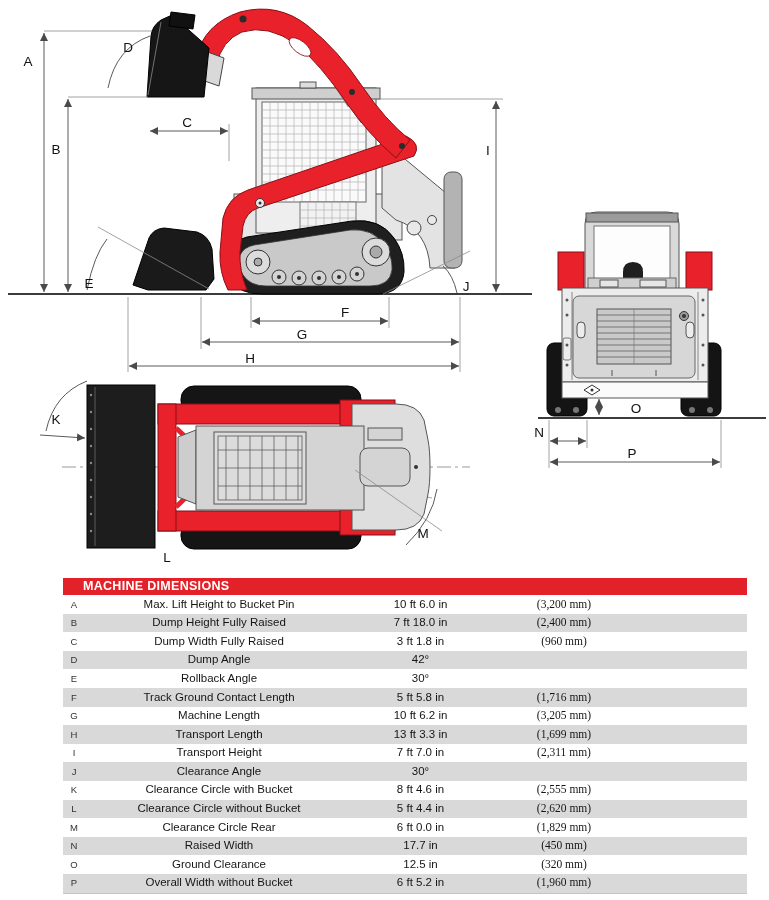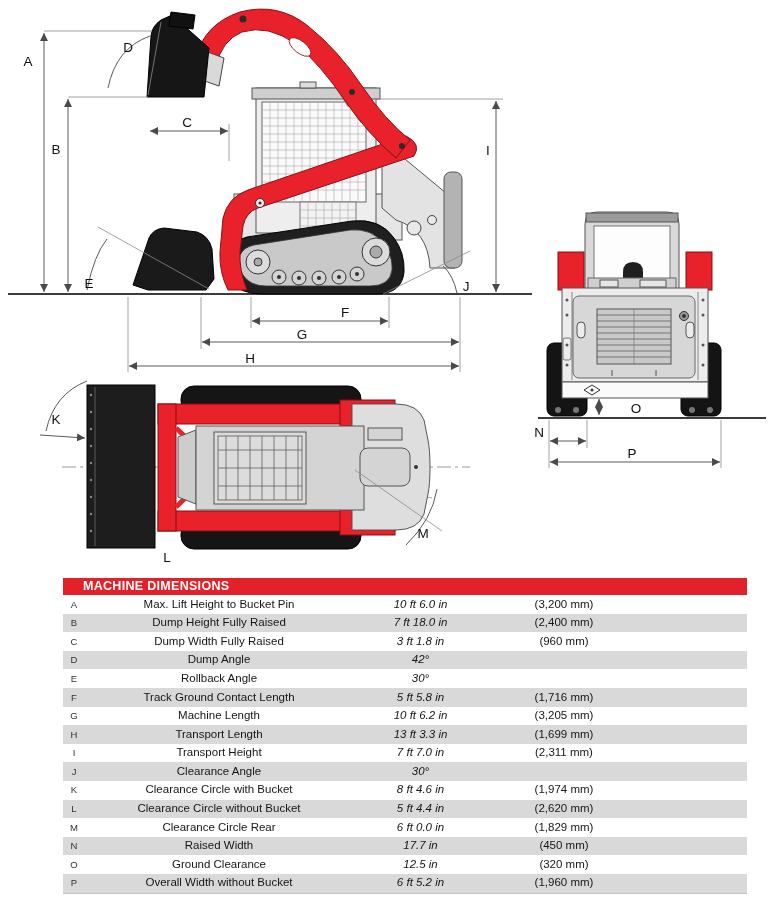--- a/index.html
+++ b/index.html
@@ -10,22 +10,22 @@
   .dim-table { position:absolute; left:29px; top:578px; width:684px;margin-left:34px; }
   .tbl-header { background:#e32129; color:#fff; font-weight:bold; font-size:12.5px;
                 height:17px; line-height:17px; padding-left:20px; letter-spacing:.3px; }
   .dim-table table { width:100%; border-collapse:collapse; table-layout:fixed;
                      border-bottom:1px solid #c4c4c4; }
   .dim-table td { height:18.6px; font-size:11.5px; color:#151515; padding:0;
                   vertical-align:middle; line-height:1; }
   .dim-table tr:nth-child(even) td { background:#d9d9d9; }
   td.c-key   { width:22px;  text-align:center; font-size:9.5px; color:#333; }
   td.c-label { width:268px; text-align:center; }
-  td.c-imp   { width:135px; text-align:center;font-style:italic; }
-  td.c-met   { width:152px; text-align:center; }
+  td.c-imp   { width:135px; text-align:center; }
+  td.c-met   { width:152px; text-align:center;font-family:Liberation Serif, serif; }
 
   
   .lbl  { font-size:13.5px; fill:#111; text-anchor:middle; }
   .dl   { stroke:#5a5a5a; stroke-width:1; fill:none; }
   .ext  { stroke:#8a8a8a; stroke-width:.8; fill:none; }
   .gnd  { stroke:#3c3c3c; stroke-width:2; }
   .mesh { stroke:#a8a8a8; stroke-width:.6; }
   .grid2{ stroke:#5f5f5f; stroke-width:.8; }
 </style>
 </head>
@@ -363,21 +363,21 @@
             <td class="c-key">J</td>
             <td class="c-label">Clearance Angle</td>
             <td class="c-imp">30°</td>
             <td class="c-met"></td>
             <td class="c-fill"></td>
           </tr>
       <tr>
             <td class="c-key">K</td>
             <td class="c-label">Clearance Circle with Bucket</td>
             <td class="c-imp">8 ft 4.6 in</td>
-            <td class="c-met">(1,974 mm)</td>
+            <td class="c-met">(2,555 mm)</td>
             <td class="c-fill"></td>
           </tr>
       <tr>
             <td class="c-key">L</td>
             <td class="c-label">Clearance Circle without Bucket</td>
             <td class="c-imp">5 ft 4.4 in</td>
             <td class="c-met">(2,620 mm)</td>
             <td class="c-fill"></td>
           </tr>
       <tr>

